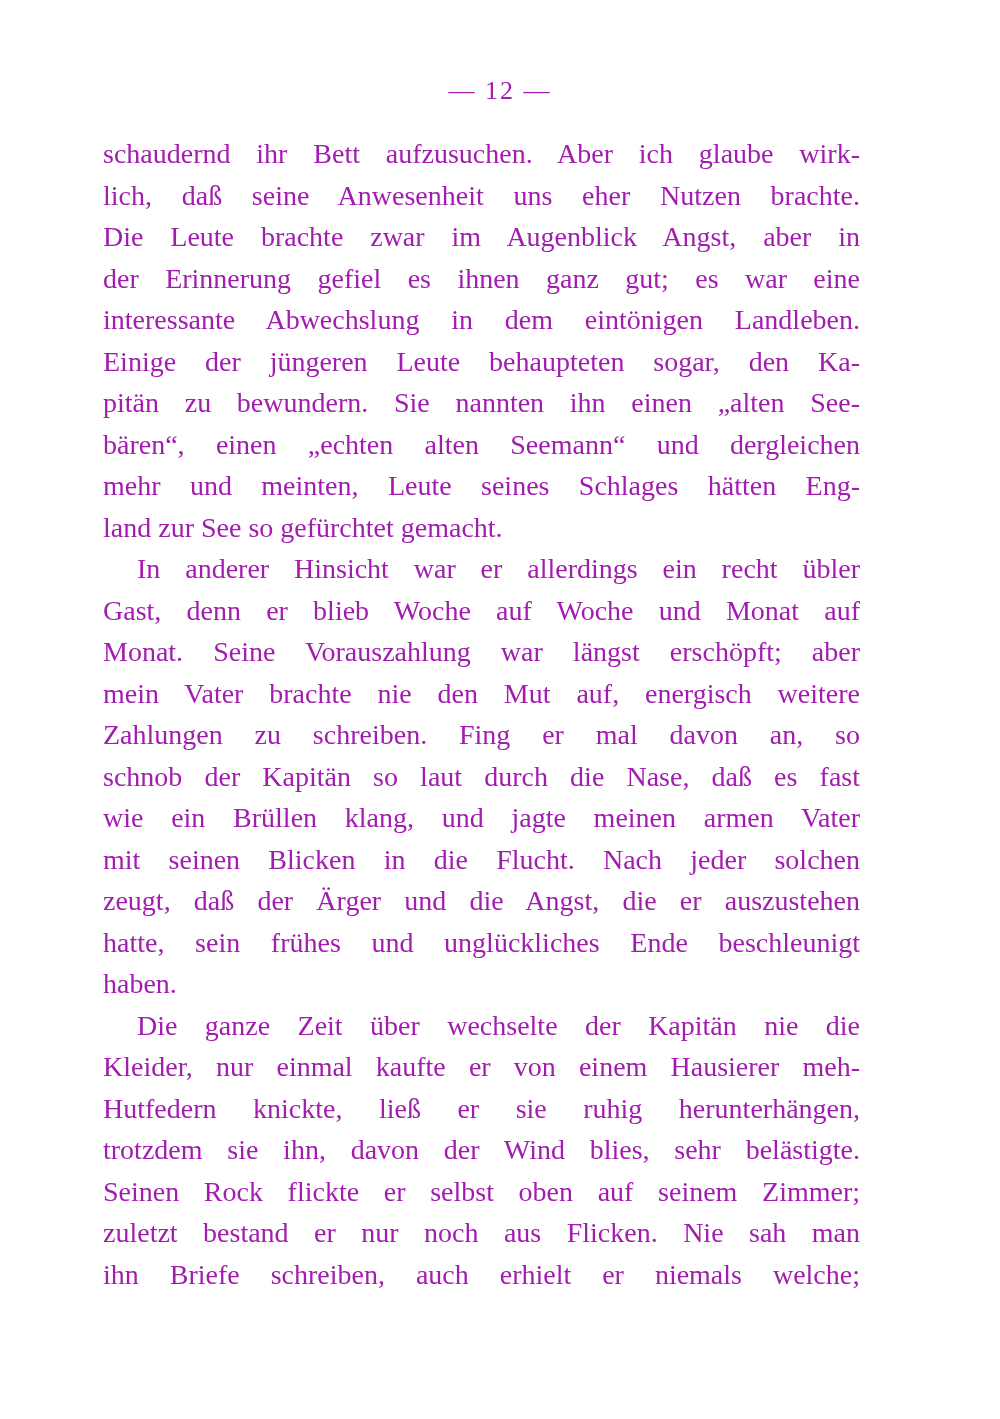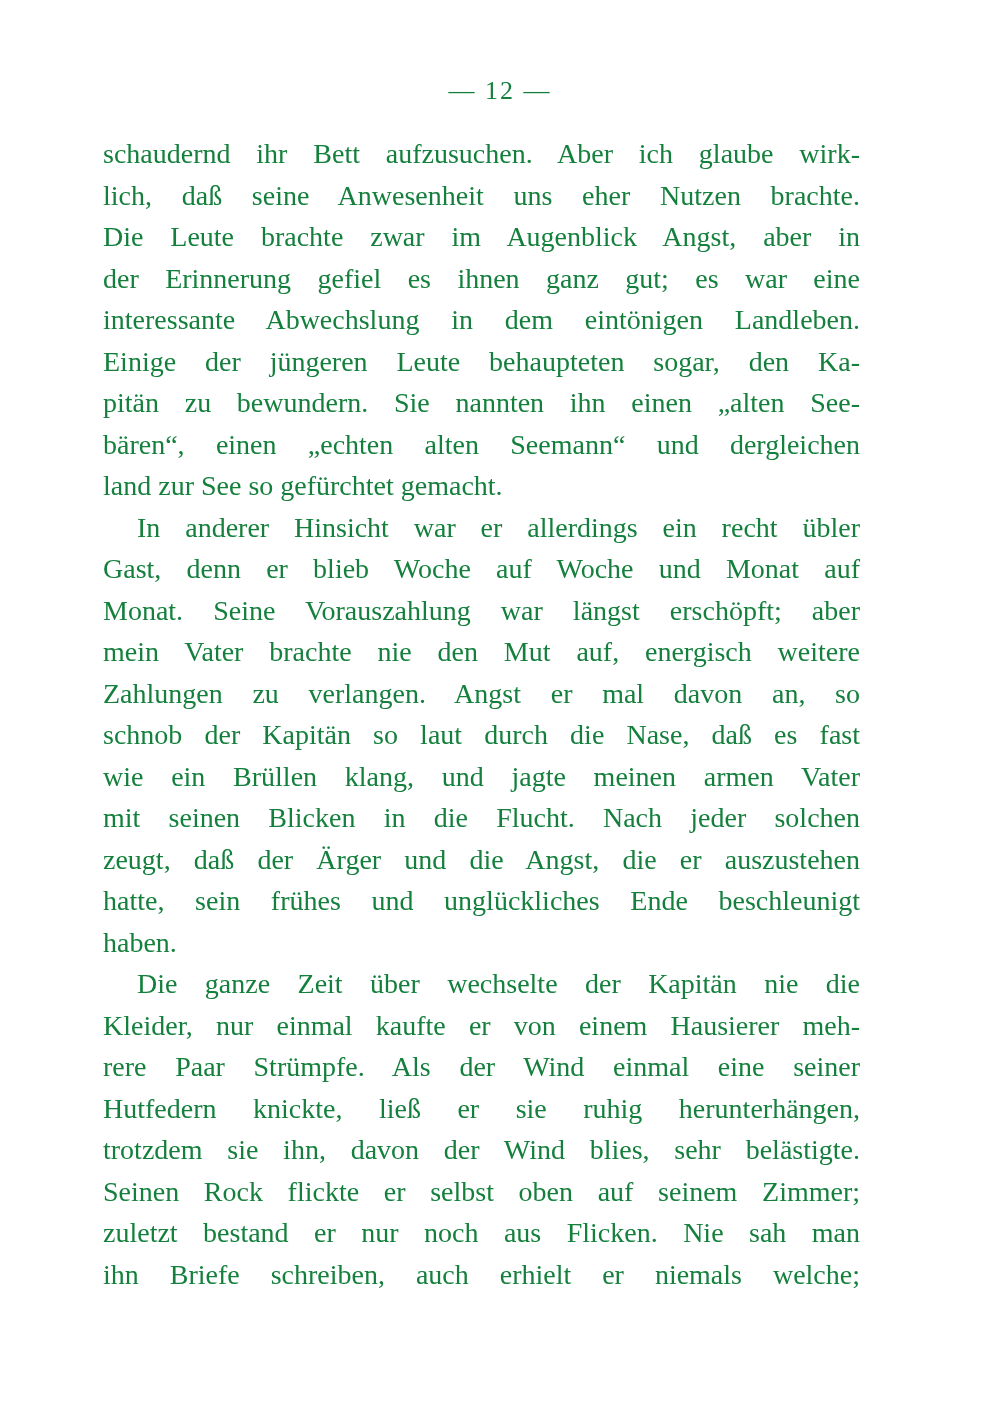--- a/index.html
+++ b/index.html
@@ -1,19 +1,19 @@
 <!DOCTYPE html>
 <html><head>
 <meta charset="utf-8">
 <style>
   html, body { margin: 0; padding: 0; background: #ffffff; }
   body { width: 1000px; height: 1419px; position: relative; overflow: hidden; }
   .page {
     position: absolute; left: 0; top: 0; width: 1000px; height: 1419px;
-    background: #ffffff; color: #15803d;
+    background: #ffffff; color: #a21caf;
     font-family: "Liberation Serif", "DejaVu Serif", serif;
   }
   .page-number {
     position: absolute; top: 76px; left: 0; width: 1000px; text-align: center;
     font-size: 26px; letter-spacing: 2px; line-height: 30px;
   }
   .text-block {
     position: absolute; left: 103px; top: 133px; width: 757px;
   }
   .line {
@@ -34,41 +34,41 @@
 
     <div>
       <span class="line">schaudernd ihr Bett aufzusuchen. Aber ich glaube wirk-</span>
       <span class="line">lich, daß seine Anwesenheit uns eher Nutzen brachte.</span>
       <span class="line">Die Leute brachte zwar im Augenblick Angst, aber in</span>
       <span class="line">der Erinnerung gefiel es ihnen ganz gut; es war eine</span>
       <span class="line">interessante Abwechslung in dem eintönigen Landleben.</span>
       <span class="line">Einige der jüngeren Leute behaupteten sogar, den Ka-</span>
       <span class="line">pitän zu bewundern. Sie nannten ihn einen „alten See-</span>
       <span class="line">bären“, einen „echten alten Seemann“ und dergleichen</span>
+      <span class="line">mehr und meinten, Leute seines Schlages hätten Eng-</span>
       <span class="line last">land zur See so gefürchtet gemacht.</span>
     </div>
 
     <div>
       <span class="line indent">In anderer Hinsicht war er allerdings ein recht übler</span>
       <span class="line">Gast, denn er blieb Woche auf Woche und Monat auf</span>
       <span class="line">Monat. Seine Vorauszahlung war längst erschöpft; aber</span>
       <span class="line">mein Vater brachte nie den Mut auf, energisch weitere</span>
-      <span class="line">Zahlungen zu verlangen. Angst er mal davon an, so</span>
+      <span class="line">Zahlungen zu schreiben. Fing er mal davon an, so</span>
       <span class="line">schnob der Kapitän so laut durch die Nase, daß es fast</span>
       <span class="line">wie ein Brüllen klang, und jagte meinen armen Vater</span>
       <span class="line">mit seinen Blicken in die Flucht. Nach jeder solchen</span>
       <span class="line">zeugt, daß der Ärger und die Angst, die er auszustehen</span>
       <span class="line">hatte, sein frühes und unglückliches Ende beschleunigt</span>
       <span class="line last">haben.</span>
     </div>
 
     <div>
       <span class="line indent">Die ganze Zeit über wechselte der Kapitän nie die</span>
       <span class="line">Kleider, nur einmal kaufte er von einem Hausierer meh-</span>
-      <span class="line">rere Paar Strümpfe. Als der Wind einmal eine seiner</span>
       <span class="line">Hutfedern knickte, ließ er sie ruhig herunterhängen,</span>
       <span class="line">trotzdem sie ihn, davon der Wind blies, sehr belästigte.</span>
       <span class="line">Seinen Rock flickte er selbst oben auf seinem Zimmer;</span>
       <span class="line">zuletzt bestand er nur noch aus Flicken. Nie sah man</span>
       <span class="line">ihn Briefe schreiben, auch erhielt er niemals welche;</span>
     </div>
   </div>
 </div>
 
 </body></html>

